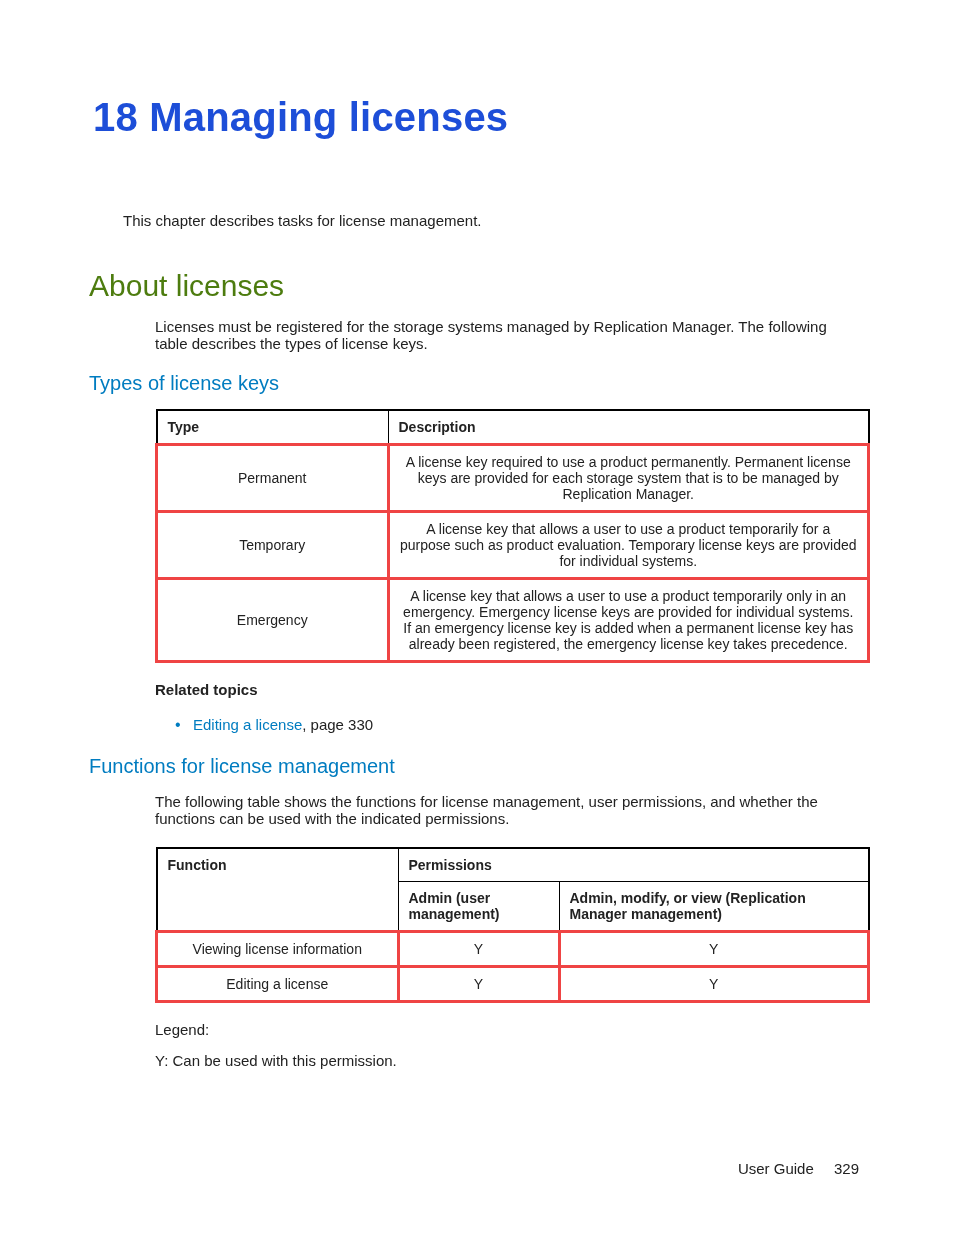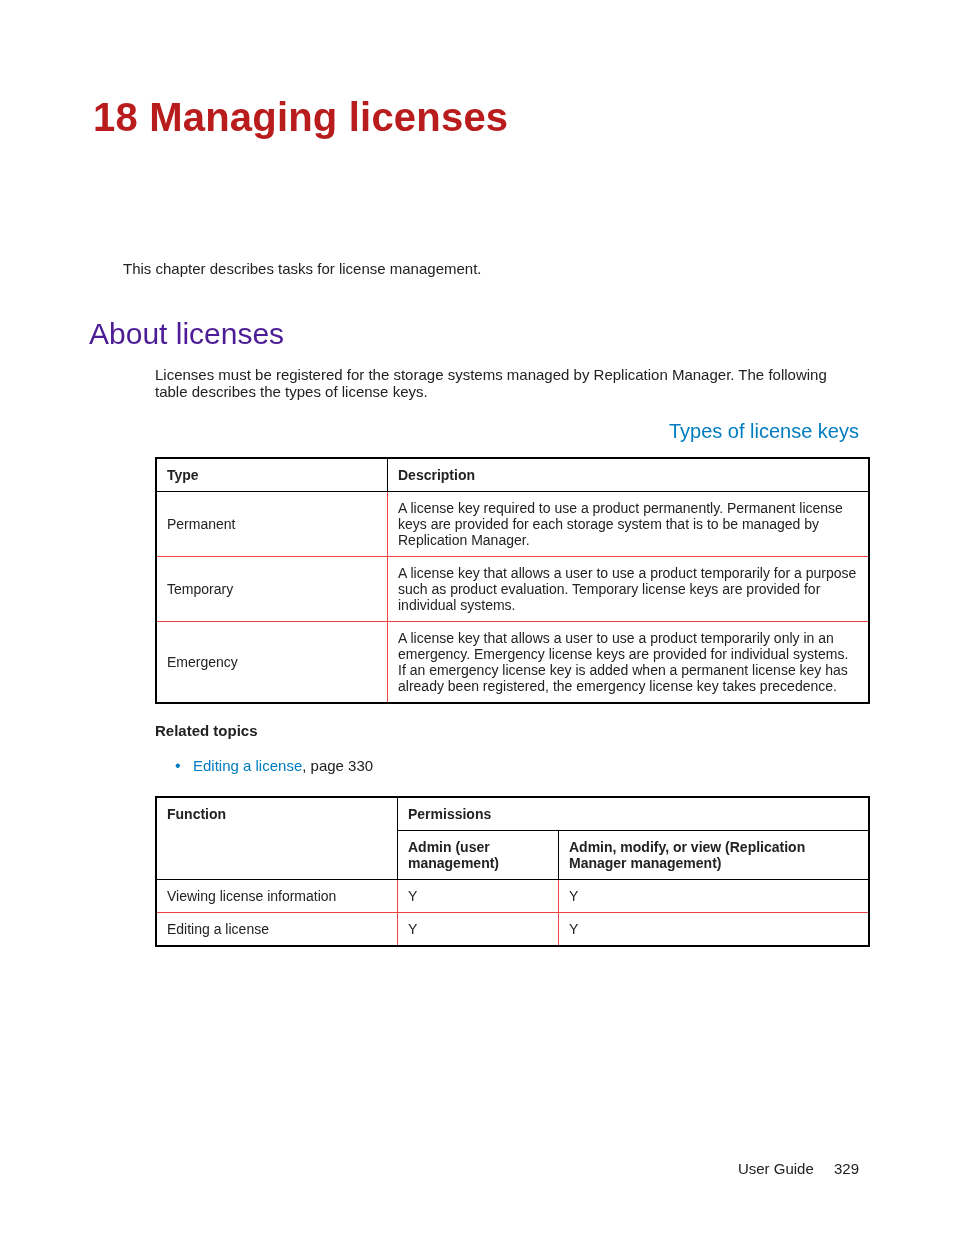--- a/index.html
+++ b/index.html
@@ -11,68 +11,68 @@
     padding: 0;
     width: 954px;
     height: 1235px;
     box-sizing: border-box;
     position: relative;
   }
   .page {
     padding: 95px 95px 0 95px;
   }
   h1.chapter-title {
-    color: #b91c1c;
+    color: #1d4ed8;
     font-weight: 600;
     font-size: 40px;
-    margin: 0 0 120px -2px;
+    margin: 0 0 72px -2px;
     letter-spacing: 0.2px;
   }
   .intro {
     margin-left: 28px;
     margin-bottom: 40px;
     font-size: 15px;
   }
   h2.section-title {
-    color: #4c1d95;
+    color: #4d7c0f;
     font-weight: 400;
     font-size: 30px;
     margin: 0 0 14px -6px;
   }
   .section-body {
     margin-left: 60px;
     font-size: 15px;
     margin-bottom: 20px;
   }
   h3.subsection-title {
     color: #007cc0;
     font-weight: 400;
     font-size: 20px;
     margin: 10px 0 14px -6px;
-    text-align: right;
   }
   table.data-table {
     border-collapse: collapse;
     width: 715px;
     margin-left: 60px;
     border: 2px solid #000;
     font-size: 14px;
     margin-bottom: 18px;
   }
   table.data-table th {
     text-align: left;
     font-weight: 700;
     padding: 8px 10px;
     border: 1px solid #000;
     vertical-align: top;
   }
   table.data-table td {
     padding: 8px 10px;
-    border: 1px solid #ef4444;
+    border: 3px solid #ef4444;
     vertical-align: middle;
+    text-align: center;
   }
   .col-type { width: 210px; }
   .related-heading {
     font-weight: 700;
     margin-left: 60px;
     font-size: 15px;
     margin-bottom: 0;
     margin-top: 14px;
   }
   ul.related-list {
@@ -151,20 +151,22 @@
   </tbody>
     </table>
 
   <div class="related-heading">Related topics</div>
   <ul class="related-list">
     <li>
       <span class="link">Editing a license</span><span>, page 330</span>
     </li>
   </ul>
 
+  <h3 class="subsection-title">Functions for license management</h3>
+  <p class="section-body">The following table shows the functions for license management, user permissions, and whether the functions can be used with the indicated permissions.</p>
 
   <table class="data-table functions-table">
     <tbody>
         <tr>
       <th class="col-func" rowspan="2">Function</th>
       <th colspan="2">Permissions</th>
     </tr>
     <tr>
       <th class="col-adm">Admin (user management)</th>
       <th>Admin, modify, or view (Replication Manager management)</th>
@@ -175,19 +177,23 @@
       <td>Y</td>
     </tr>
     <tr>
       <td>Editing a license</td>
       <td>Y</td>
       <td>Y</td>
     </tr>
   </tbody>
     </table>
 
+  <div class="legend">
+    <p>Legend:</p>
+    <p>Y: Can be used with this permission.</p>
+  </div>
 
 </div>
 
 <div class="footer">
   <span>User Guide</span>
   <span class="pagenum">329</span>
 </div>
 
 </body></html>

